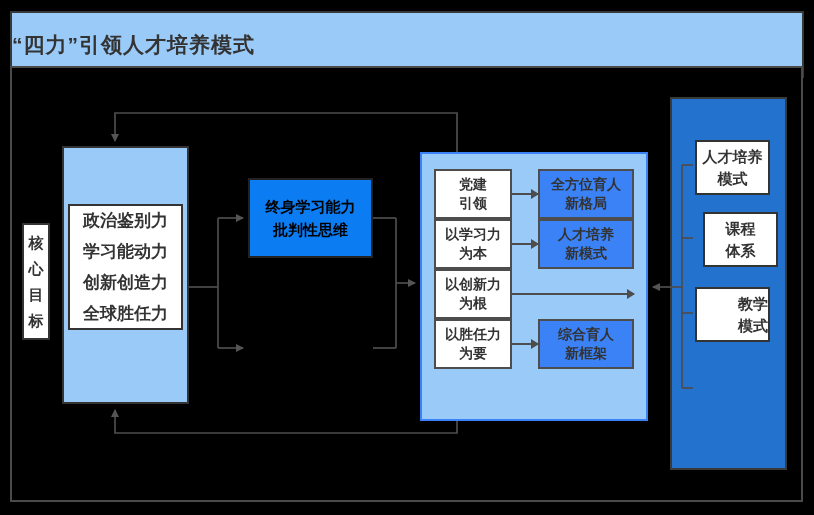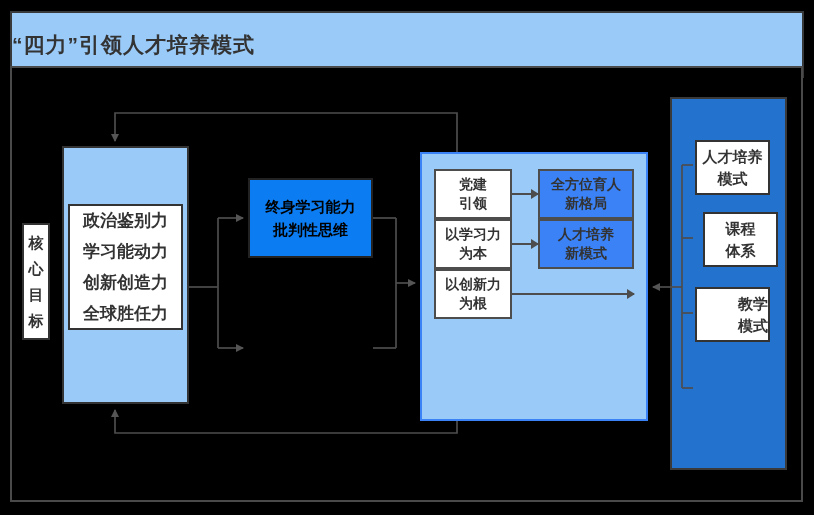--- a/index.html
+++ b/index.html
@@ -139,20 +139,31 @@
 新模式</span>
       </div>
     </div>
     <div class="m-row">
       <div class="m-left">
         <span class="pre">以创新力
 为根</span>
       </div>
       <div class="m-arrow"></div>
     </div>
+    <div class="m-row">
+      <div class="m-left">
+        <span class="pre">以胜任力
+为要</span>
+      </div>
+      <div class="m-arrow"></div>
+      <div class="m-right">
+        <span class="pre">综合育人
+新框架</span>
+      </div>
+    </div>
   </div>
 
   <div class="right-container">
     <div class="outcome o1">
       <span class="pre">人才培养
 模式</span>
     </div>
     <div class="outcome o2">
       <span class="pre">课程
 体系</span>

